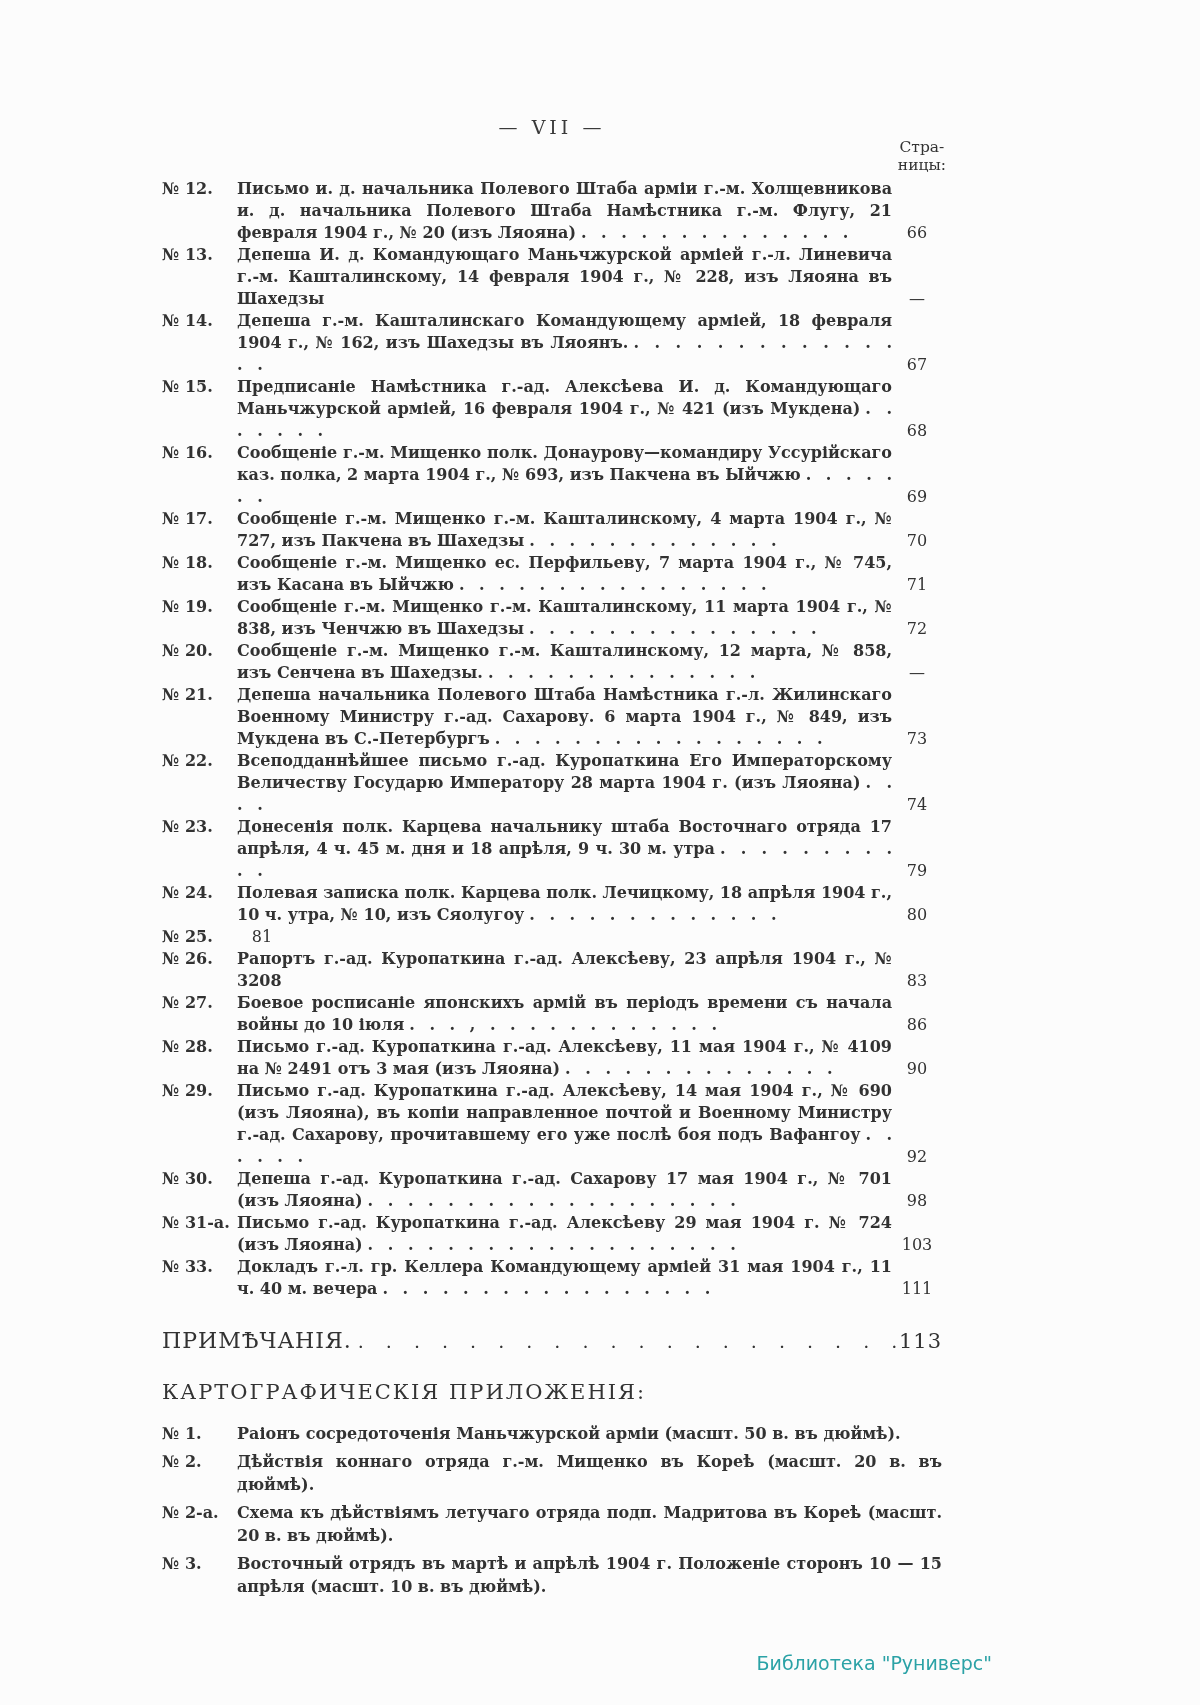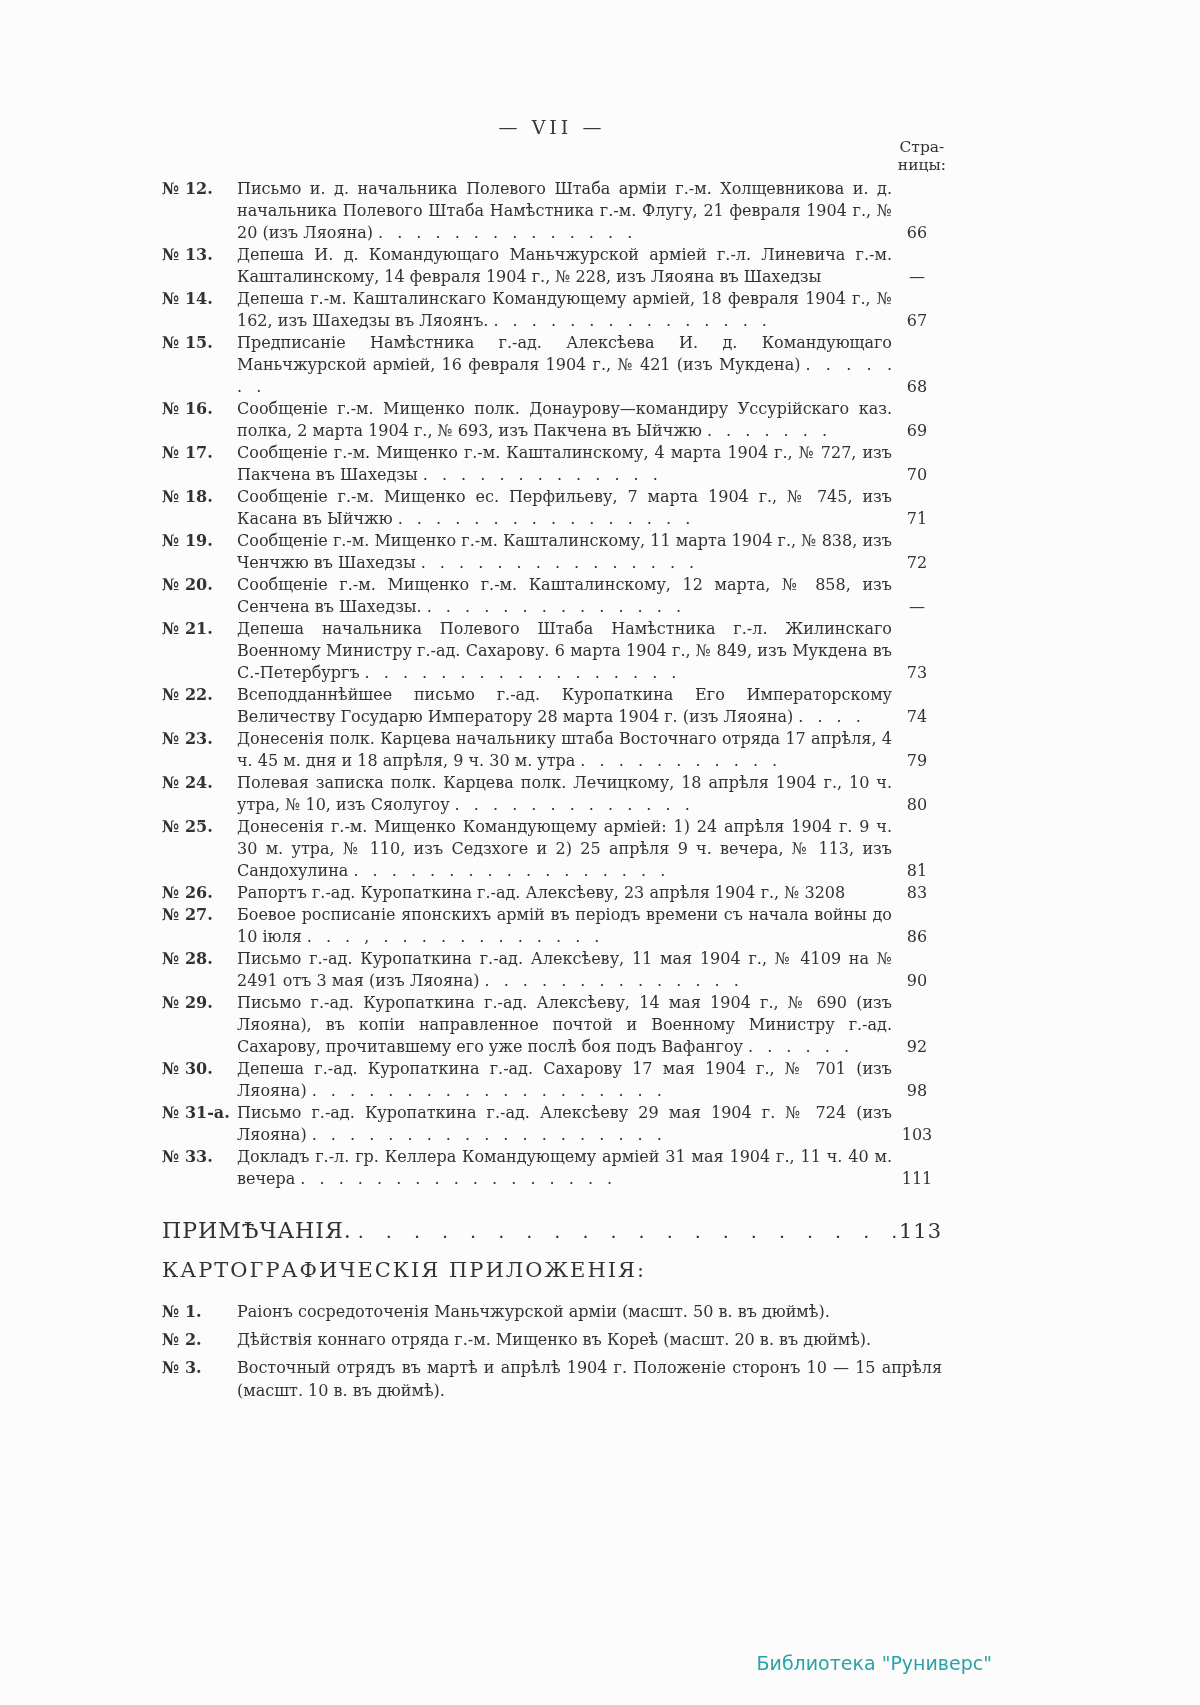--- a/index.html
+++ b/index.html
@@ -13,32 +13,32 @@
   }
   .content { position:absolute; left:162px; top:116px; width:780px; }
   .page-header { text-align:center; font-size:19px; letter-spacing:4px; color:#3a3a3a; }
   .pages-label {
     position:absolute; right:-4px; top:22px;
     text-align:center; font-size:15.5px; line-height:18px; color:#333;
   }
   .toc { margin-top:40px; }
   .entry { display:flex; line-height:22px; font-size:16px; }
   .num { width:75px; flex:none; white-space:nowrap;font-weight:bold; }
-  .text { flex:1; text-align:justify; }
+  .text { flex:1; text-align:justify;font-weight:bold; }
   .leader { word-spacing:9px; margin-left:5px; }
   .pg { width:50px; flex:none; text-align:center; align-self:flex-end; }
 
   .notes-line { display:flex; align-items:baseline; margin-top:26px; font-size:22px; letter-spacing:1px; line-height:30px; }
   .notes-line .leader2 {
     flex:1; overflow:hidden; white-space:nowrap;
     word-spacing:14px; font-size:19px; padding-left:6px;
   }
   .notes-line .pg2 { text-align:right; font-size:21px; flex:none; }
 
-  .appendix-title { margin-top:12px; font-size:21px; letter-spacing:2px; color:#333; }
+  .appendix-title { margin-top:24px; font-size:21px; letter-spacing:2px; color:#333; }
   .appendix { margin-top:18px; }
   .app-entry { display:flex; font-size:16px; line-height:23px; margin-bottom:5px; }
   .app-entry .text { text-align:justify; }
 
   .watermark {
     position:absolute; top:1652px; right:208px;
     font-family:"DejaVu Sans", sans-serif;
     font-size:19px; color:#2ba2a6;
   }
 </style>
@@ -128,21 +128,20 @@
   </div>
 
   <div class="entry">
     <span class="num">№ 24.</span>
     <span class="text"><span class="body">Полевая записка полк. Карцева полк. Лечицкому, 18 апрѣля 1904 г., 10 ч. утра, № 10, изъ Сяолугоу</span><span class="leader">. . . . . . . . . . . . .</span></span>
     <span class="pg">80</span>
   </div>
 
   <div class="entry">
     <span class="num">№ 25.</span>
-    <span class="text"><span class="body">Донесенія г.-м. Мищенко Командующему арміей: 1) 24 апрѣля 1904 г. 9 ч. 30 м. утра, № 110, изъ Седзхоге и 2) 25 апрѣля 9 ч. вечера, № 113, изъ Сандохулина</span><span class="leader">. . . . . . . . . . . . . . . . .</span></span>
     <span class="pg">81</span>
   </div>
 
   <div class="entry">
     <span class="num">№ 26.</span>
     <span class="text"><span class="body">Рапортъ г.-ад. Куропаткина г.-ад. Алексѣеву, 23 апрѣля 1904 г., № 3208</span><span class="leader"></span></span>
     <span class="pg">83</span>
   </div>
 
   <div class="entry">
@@ -196,20 +195,24 @@
   <div class="app-entry">
     <span class="num">№ 1.</span>
     <span class="text">Раіонъ сосредоточенія Маньчжурской арміи (масшт. 50 в. въ дюймѣ).</span>
   </div>
 
   <div class="app-entry">
     <span class="num">№ 2.</span>
     <span class="text">Дѣйствія коннаго отряда г.-м. Мищенко въ Кореѣ (масшт. 20 в. въ дюймѣ).</span>
   </div>
 
+  <div class="app-entry">
+    <span class="num">№ 2-а.</span>
+    <span class="text">Схема къ дѣйствіямъ летучаго отряда подп. Мадритова въ Кореѣ (масшт. 20 в. въ дюймѣ).</span>
+  </div>
 
   <div class="app-entry">
     <span class="num">№ 3.</span>
     <span class="text">Восточный отрядъ въ мартѣ и апрѣлѣ 1904 г. Положеніе сторонъ 10 — 15 апрѣля (масшт. 10 в. въ дюймѣ).</span>
   </div>
 </div>
 
 </div>
 
 <div class="watermark">Библиотека "Руниверс"</div>

